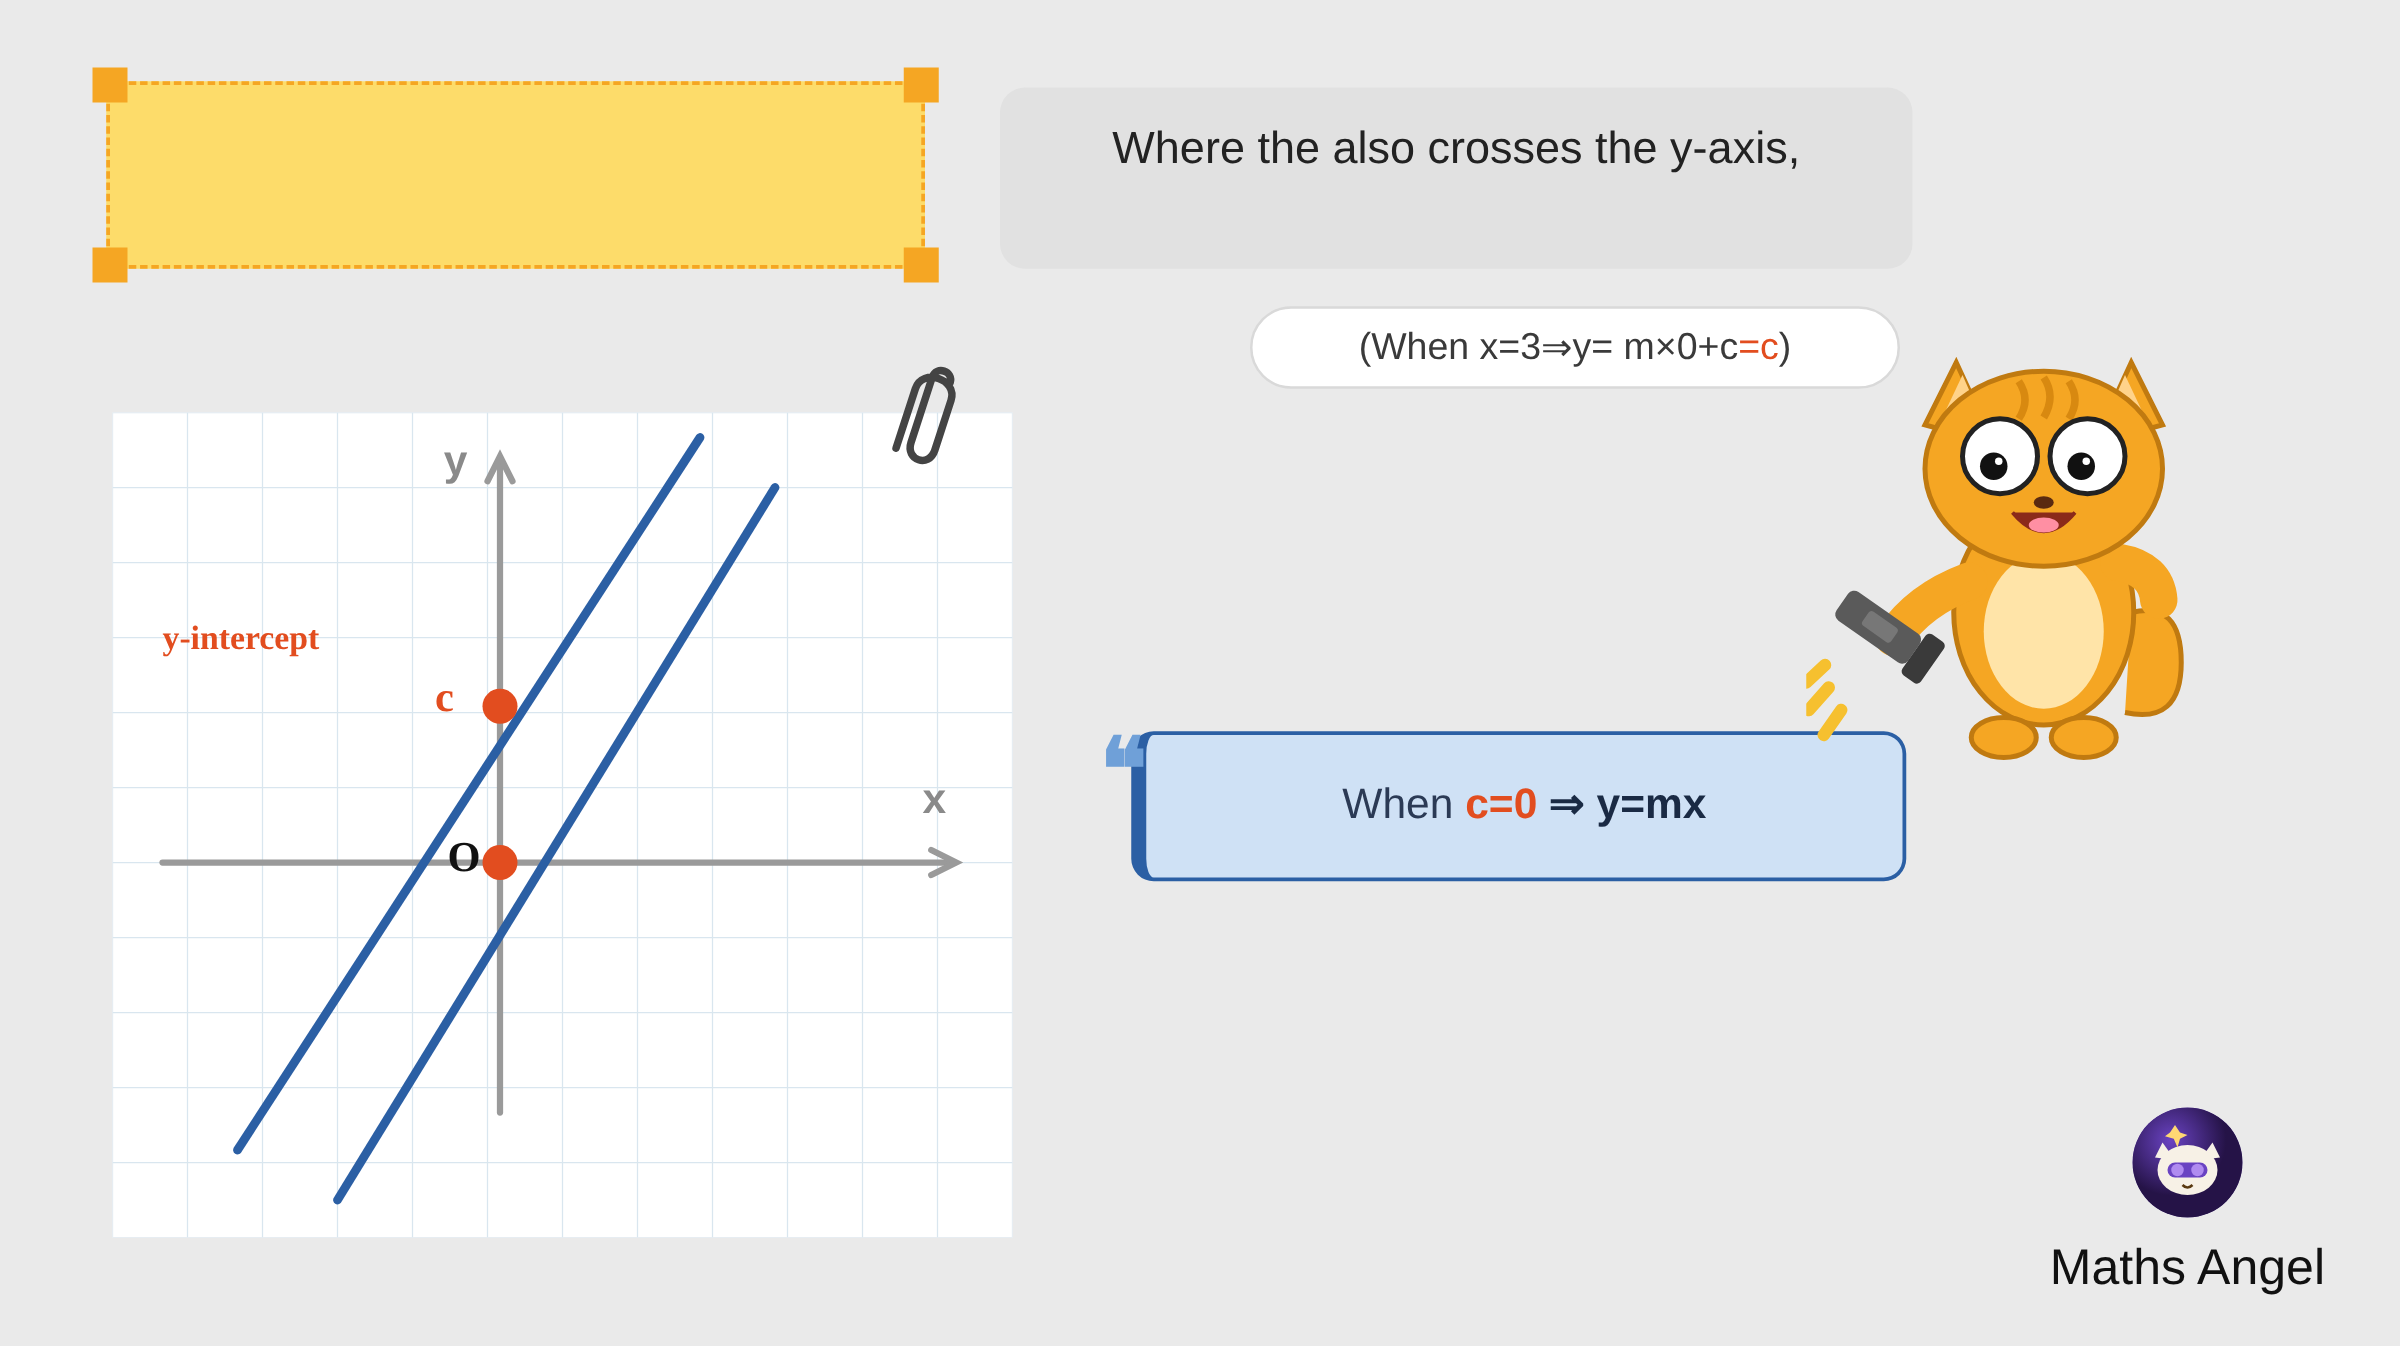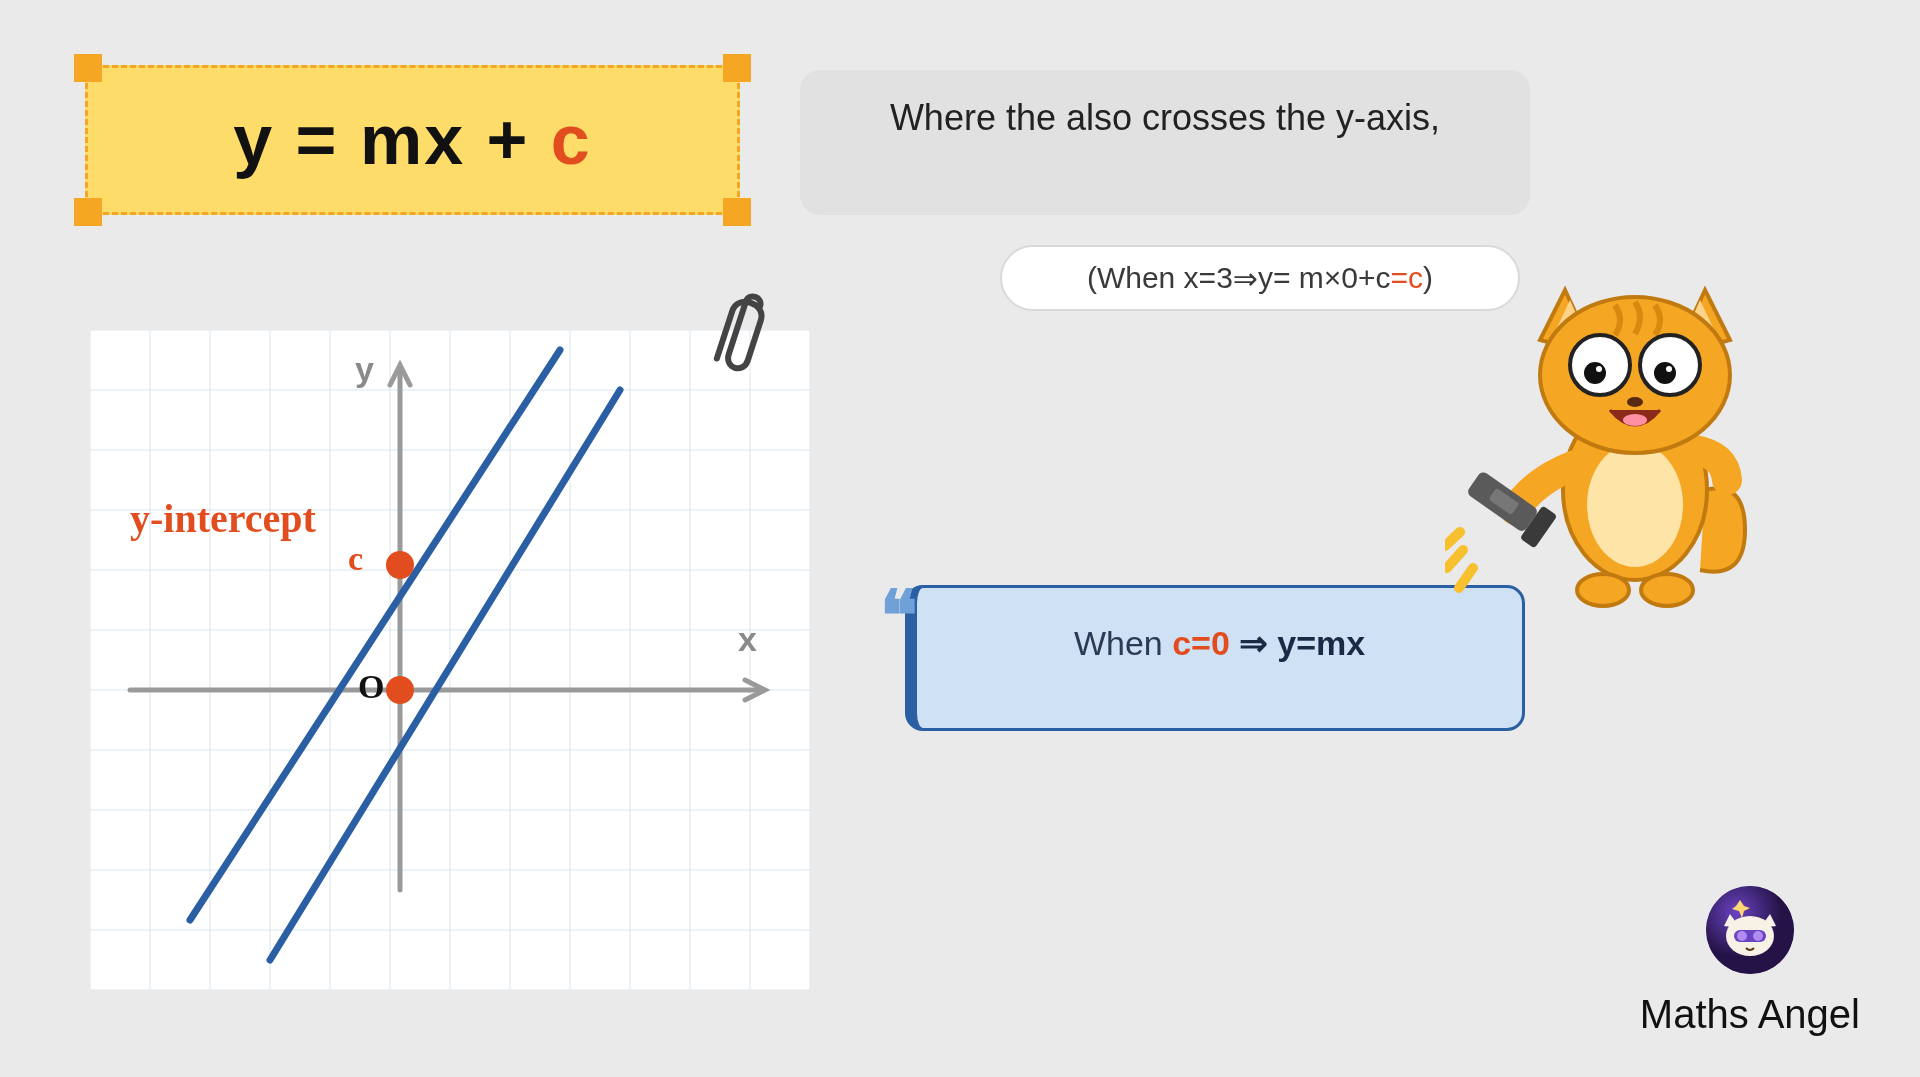--- a/index.html
+++ b/index.html
@@ -91,21 +91,21 @@
     height: 100px;
     z-index: 5;
   }
   .graph-svg { width: 100%; height: 100%; display: block; }
 
   .yint-label {
     position: absolute;
     left: 40px;
     top: 165px;
     color: #e24d1f;
-    font-size: 40px;
+    font-size: 27px;
     font-weight: 800;
     font-family: 'Comic Sans MS', cursive;
   }
   .c-label {
     position: absolute;
     left: 258px;
     top: 210px;
     color: #e24d1f;
     font-size: 34px;
     font-weight: 800;
@@ -136,21 +136,21 @@
     font-size: 34px;
     font-weight: 700;
   }
 
   
   .callout {
     position: absolute;
     left: 905px;
     top: 585px;
     width: 620px;
-    height: 146px;
+    height: 120px;
     background: #cfe1f5;
     border: 3px solid #2b5fa4;
     border-left-width: 12px;
     border-radius: 18px;
     padding: 28px 30px;
     text-align: center;
     font-size: 34px;
     color: #2b3a55;
     line-height: 1.6;
   }
@@ -197,23 +197,20 @@
   .logo .name { font-size: 40px; font-weight: 500; color: #111; }
 </style>
 </head>
 <body>
 
 <div class="eq-banner">
   <div class="handle h-tl"></div>
   <div class="handle h-tr"></div>
   <div class="handle h-bl"></div>
   <div class="handle h-br"></div>
-  <div class="eq-text">
-    <span>y = mx </span><span class="plus">+ </span><span class="c">c</span>
-  </div>
 </div>
 
 <div class="desc-box">
   <div>Where the also crosses the y-axis,</div>
 </div>
 
 <div class="formula-pill">
   <span>( </span>
   <span>When x=3 </span>
   <span>⇒</span>

